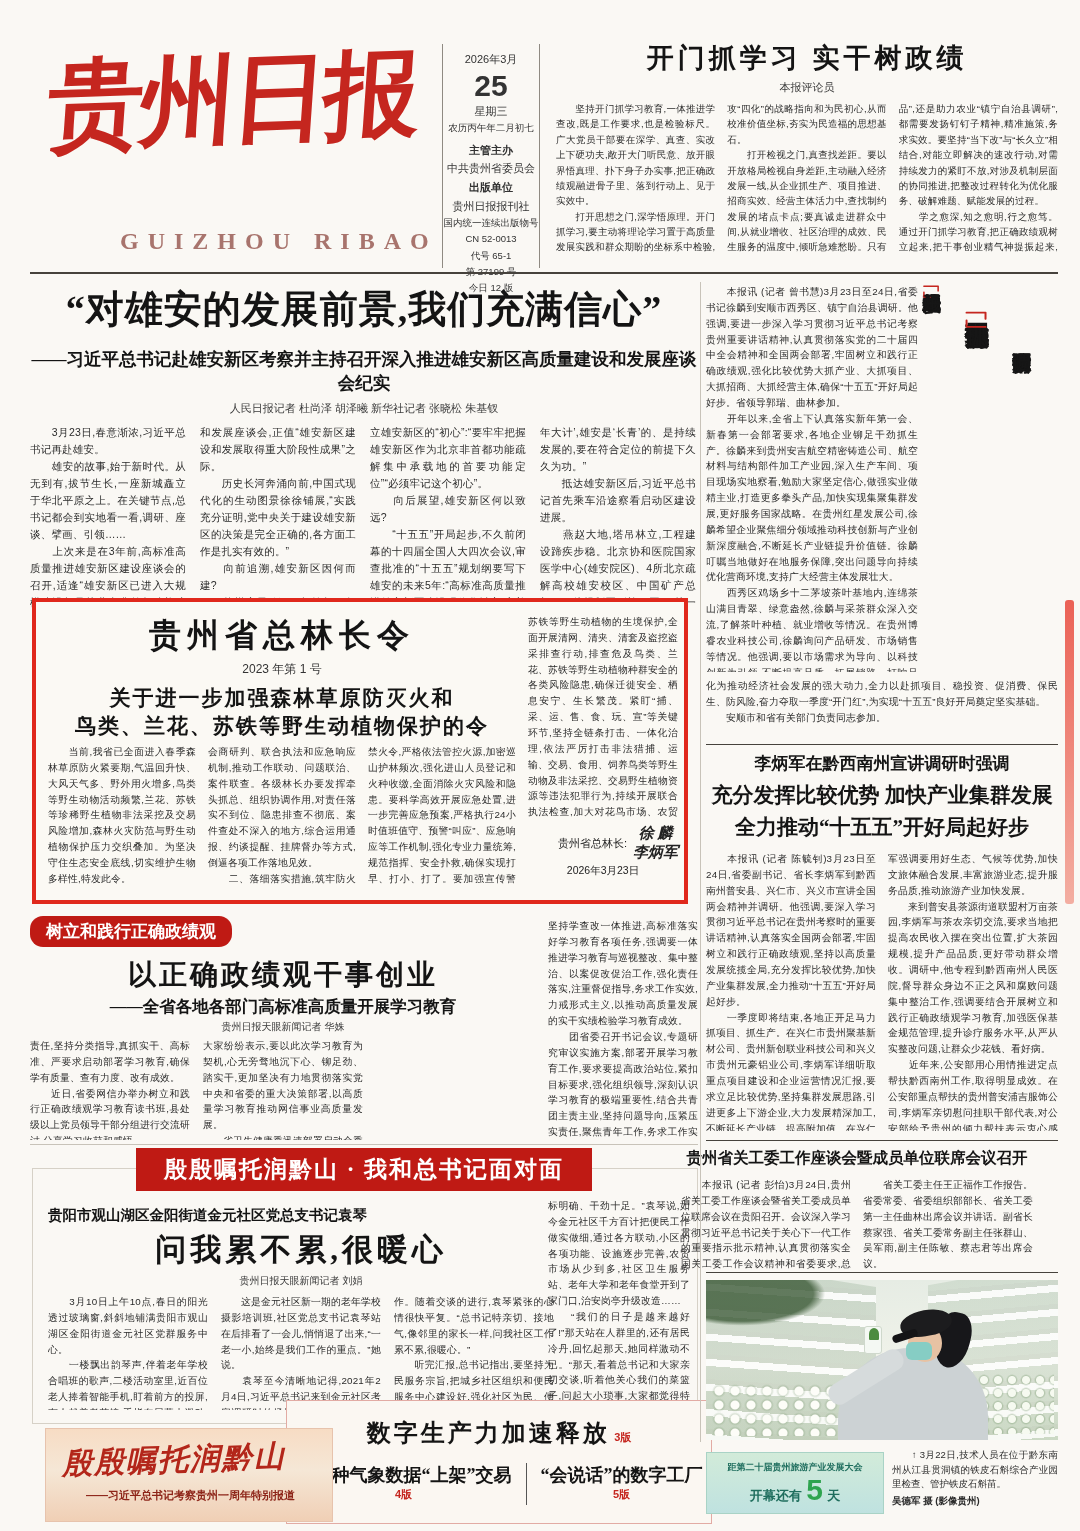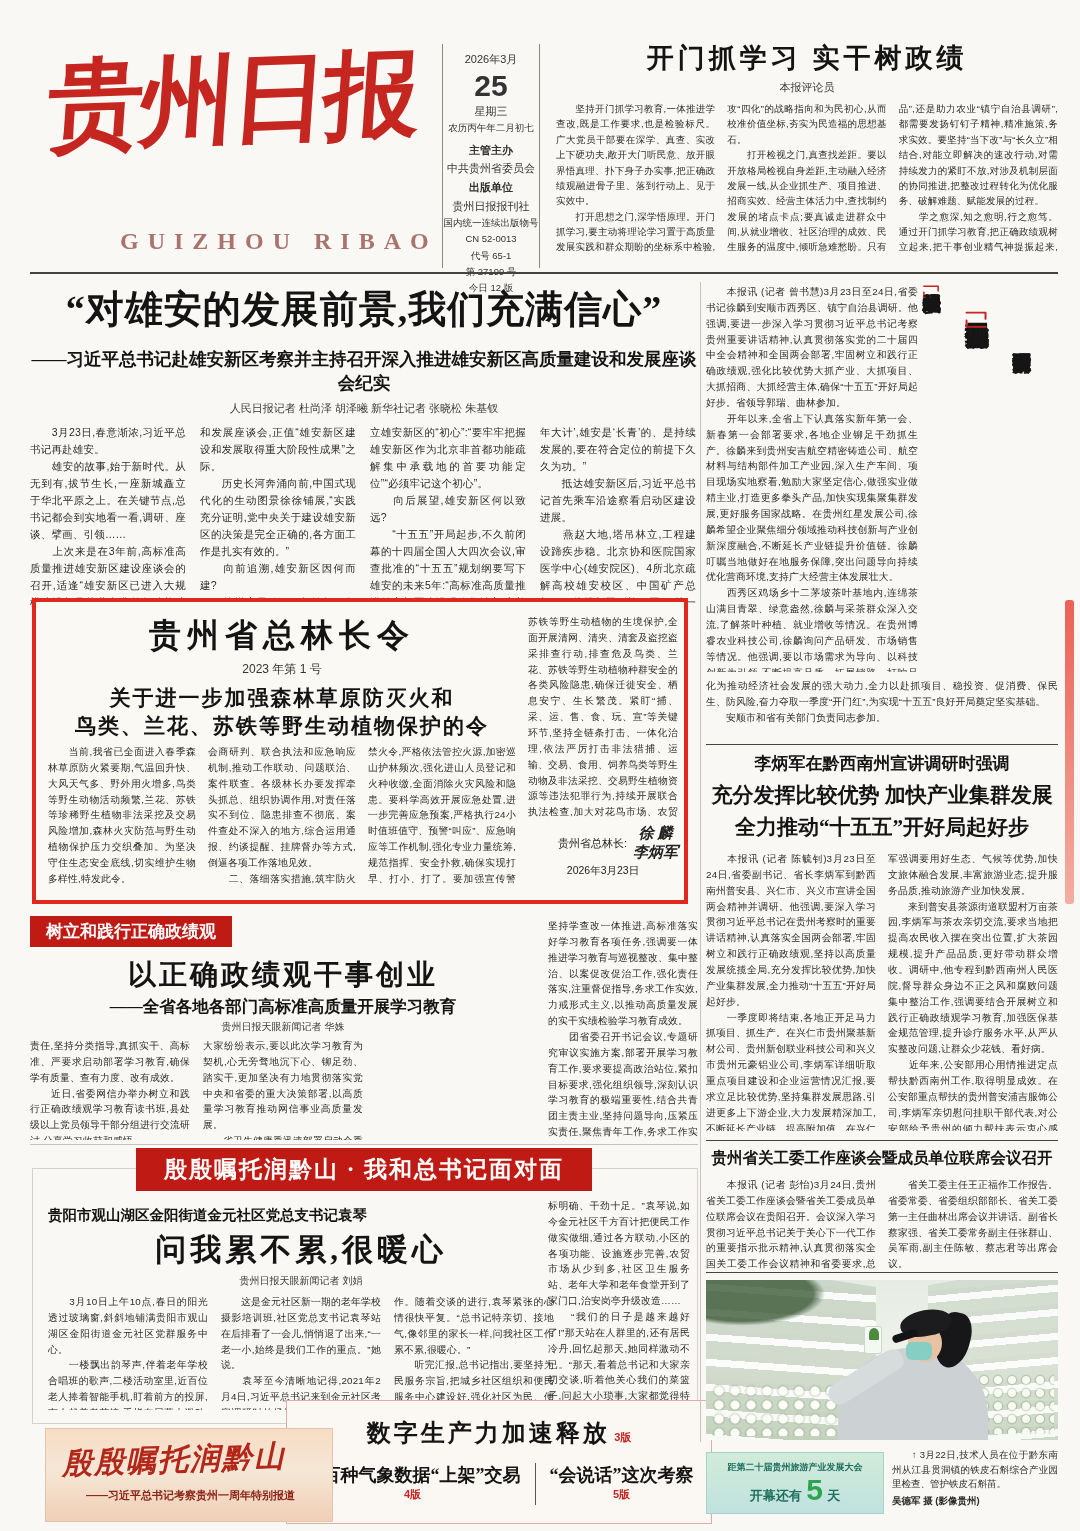--- a/index.html
+++ b/index.html
@@ -38,21 +38,21 @@
   .sig-label{font-size:11px;}
   .sig-name{font-family:"Liberation Serif",serif;font-style:italic;font-weight:700;font-size:15px;}
   .sig-date{font-size:10.5px;}
 
   
   .vtext{writing-mode:vertical-rl;text-orientation:upright;font-family:"Liberation Serif",serif;
          font-weight:900;color:#161616;line-height:1.04;overflow:hidden;}
   .red-q{color:#c5261f;}
 
   
-  .red-label{background:#bf1a14;color:#fff;font-weight:900;display:inline-block;}
+  .red-label{background:#bf1a14;color:#fff;font-weight:900;display:inline-block;border-radius:13px;}
   .series-banner{background:#bf1a14;color:#fff;font-weight:900;font-family:"Liberation Serif",serif;}
 
   
   .pinkbox{border:1px solid #e2aba4;background:#fbf7f2;}
   .pagetag{color:#c5261f;font-size:11px;font-weight:700;}
   .cal-banner{background:linear-gradient(180deg,#f7dcc4,#f5e7d6 45%,#f0cfb5);border:1px solid #e7c3ad;}
   .cal-title{font-family:"Liberation Serif",serif;font-weight:900;font-style:italic;
              color:#b3261a;font-size:30px;letter-spacing:2px;transform:rotate(-2deg);}
   .cal-sub{color:#8d2418;font-size:11px;font-weight:700;}
 
@@ -250,32 +250,32 @@
       <span class="h-black" style="font-size:24px;letter-spacing:3px;">数字生产力加速释放</span>
       <span class="pagetag">3版</span>
     </div>
     <div style="display:flex;justify-content:center;align-items:flex-start;gap:14px;margin-top:14px;">
       <div class="ctr">
         <div class="h-black" style="font-size:18px;">数百种气象数据“上架”交易</div>
         <div class="pagetag">4版</div>
       </div>
       <div style="width:1px;height:42px;background:#555;"></div>
       <div class="ctr">
-        <div class="h-black" style="font-size:18px;">“会说话”这次考察</div>
+        <div class="h-black" style="font-size:18px;">“会说话”的数字工厂</div>
         <div class="pagetag">5版</div>
       </div>
     </div>
   </div>
 
   <div class="abs cal-banner" style="left:45px;top:1428px;width:286px;height:92px;z-index:3;">
     <div class="cal-title" style="margin:10px 0 0 16px;">殷殷嘱托润黔山</div>
     <div class="cal-sub" style="margin:8px 0 0 40px;">——习近平总书记考察贵州一周年特别报道</div>
   </div>
 
-  <div class="abs" style="left:706px;top:1148px;width:352px;">
+  <div class="abs" style="left:681px;top:1148px;width:352px;">
     <div class="h-black ctr" style="font-size:15.5px;">贵州省关工委工作座谈会暨成员单位联席会议召开</div>
     <div style="display:flex;gap:12px;margin-top:8px;">
       <div class="coltext" style="width:170px;height:96px;font-size:9.8px;">　　本报讯 (记者 彭怡)3月24日,贵州省关工委工作座谈会暨省关工委成员单位联席会议在贵阳召开。会议深入学习贯彻习近平总书记关于关心下一代工作的重要指示批示精神,认真贯彻落实全国关工委工作会议精神和省委要求,总结工作,部署任务。</div>
       <div class="coltext" style="width:170px;height:96px;font-size:9.8px;">　　省关工委主任王正福作工作报告。省委常委、省委组织部部长、省关工委第一主任曲林出席会议并讲话。副省长蔡家强、省关工委常务副主任张群山、吴军雨,副主任陈敏、蔡志君等出席会议。
 (下转第二版)</div>
     </div>
   </div>
   <div class="rule" style="left:706px;top:1272px;width:352px;height:1px;"></div>
 
   <div class="abs photo" style="left:706px;top:1280px;width:352px;height:160px;">

